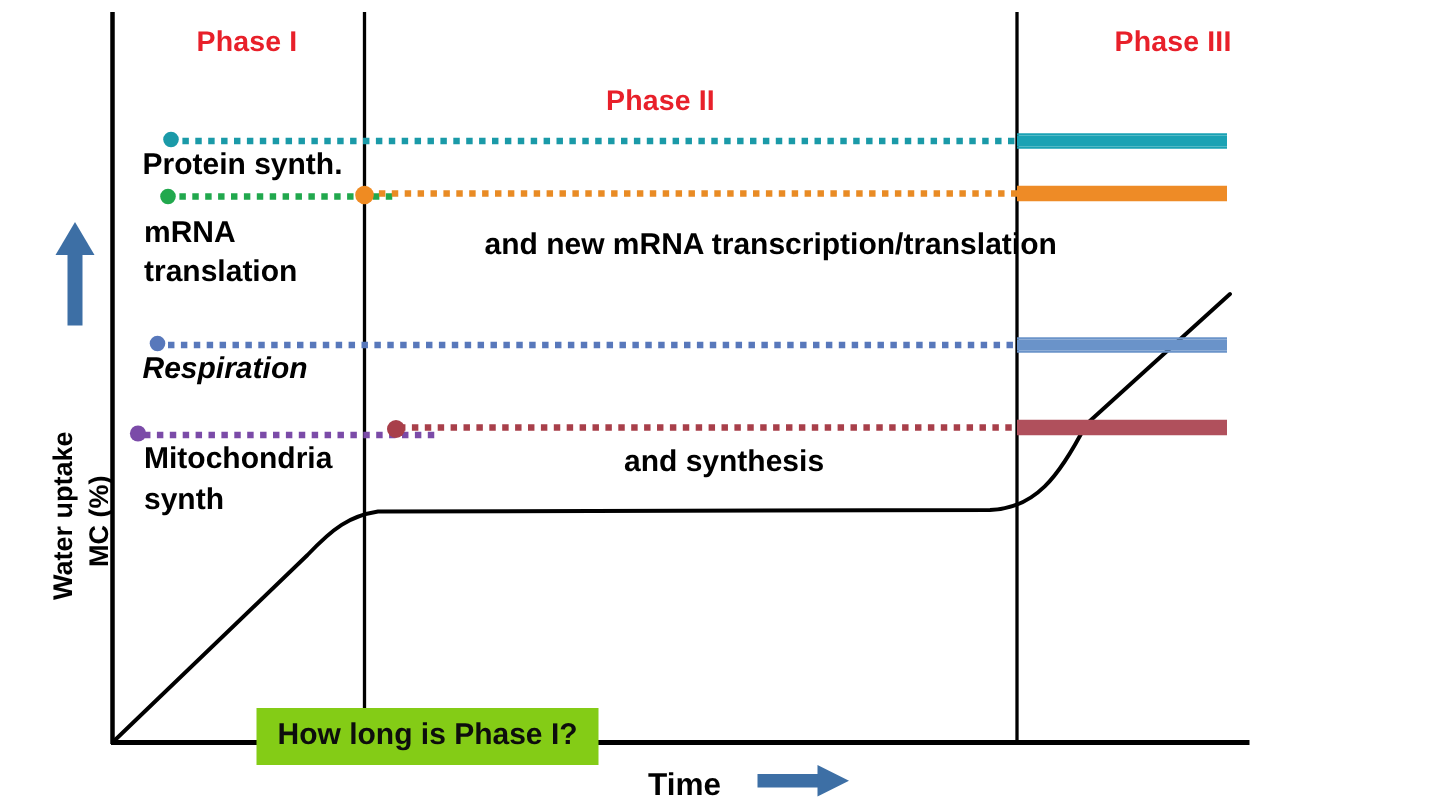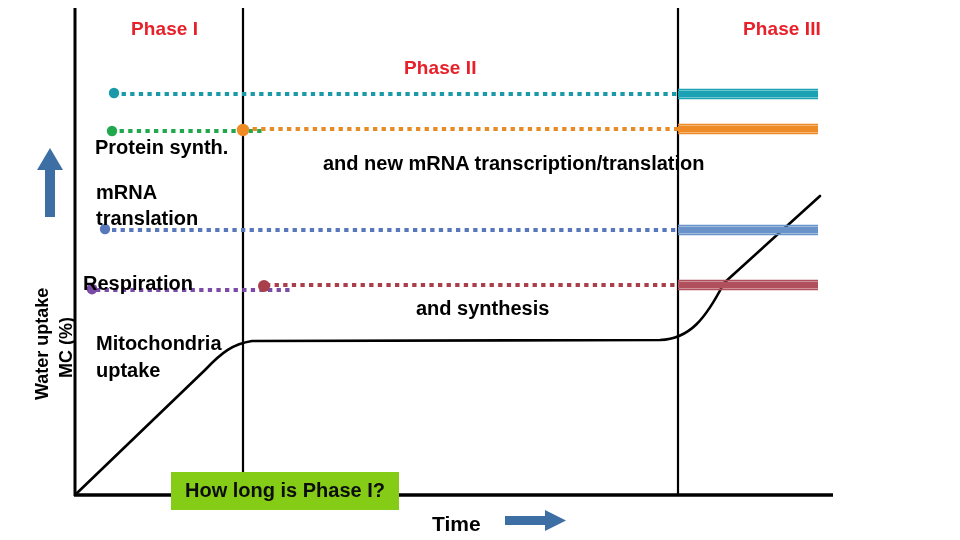--- a/index.html
+++ b/index.html
@@ -34,21 +34,20 @@
   .phase-label {
     color: #e8202a;
     font-weight: bold;
     font-size: 19px;
     letter-spacing: .1px;
   }
   .series-label {
     color: #000000;
     font-weight: bold;
     font-size: 20px;
-    margin-top: 37px;
   }
   .annot {
     color: #000000;
     font-weight: bold;
     font-size: 20px;
   }
   .callout {
     position: absolute;
     background: #84cc16;
     color: #0d0d0d;
@@ -142,24 +141,24 @@
 
   <div class="lbl phase-label" style="left:131px; top:18px;">Phase I</div>
   <div class="lbl phase-label" style="left:404px; top:18px;margin-top:39px;">Phase II</div>
   <div class="lbl phase-label" style="left:743px; top:18px;">Phase III</div>
 
   <div class="lbl series-label" style="left:95px; top:99px;">Protein synth.</div>
 
   <div class="lbl series-label" style="left:96px; top:144px;text-align:center;">mRNA</div>
   <div class="lbl series-label" style="left:96px; top:170px;">translation</div>
 
-  <div class="lbl series-label" style="left:83px; top:235px;">Respiration</div>
+  <div class="lbl series-label" style="left:95px; top:235px;font-style:italic;">Respiration</div>
 
   <div class="lbl series-label" style="left:96px; top:295px;">Mitochondria</div>
-  <div class="lbl series-label" style="left:96px; top:322px;">uptake</div>
+  <div class="lbl series-label" style="left:96px; top:322px;">synth</div>
 
   <div class="lbl annot" style="left:275px; top:152px;margin-left:48px;">and new mRNA transcription/translation</div>
   <div class="lbl annot" style="left:416px; top:297px;">and synthesis</div>
 
   <div class="callout" style="left:171px; top:424px;">How long is Phase I?</div>
 
   <div class="yaxis-wrap">
     <div class="yaxis-line" id="y-line-1">Water uptake</div>
     <div class="yaxis-line" id="y-line-2">MC (%)</div>
   </div>

